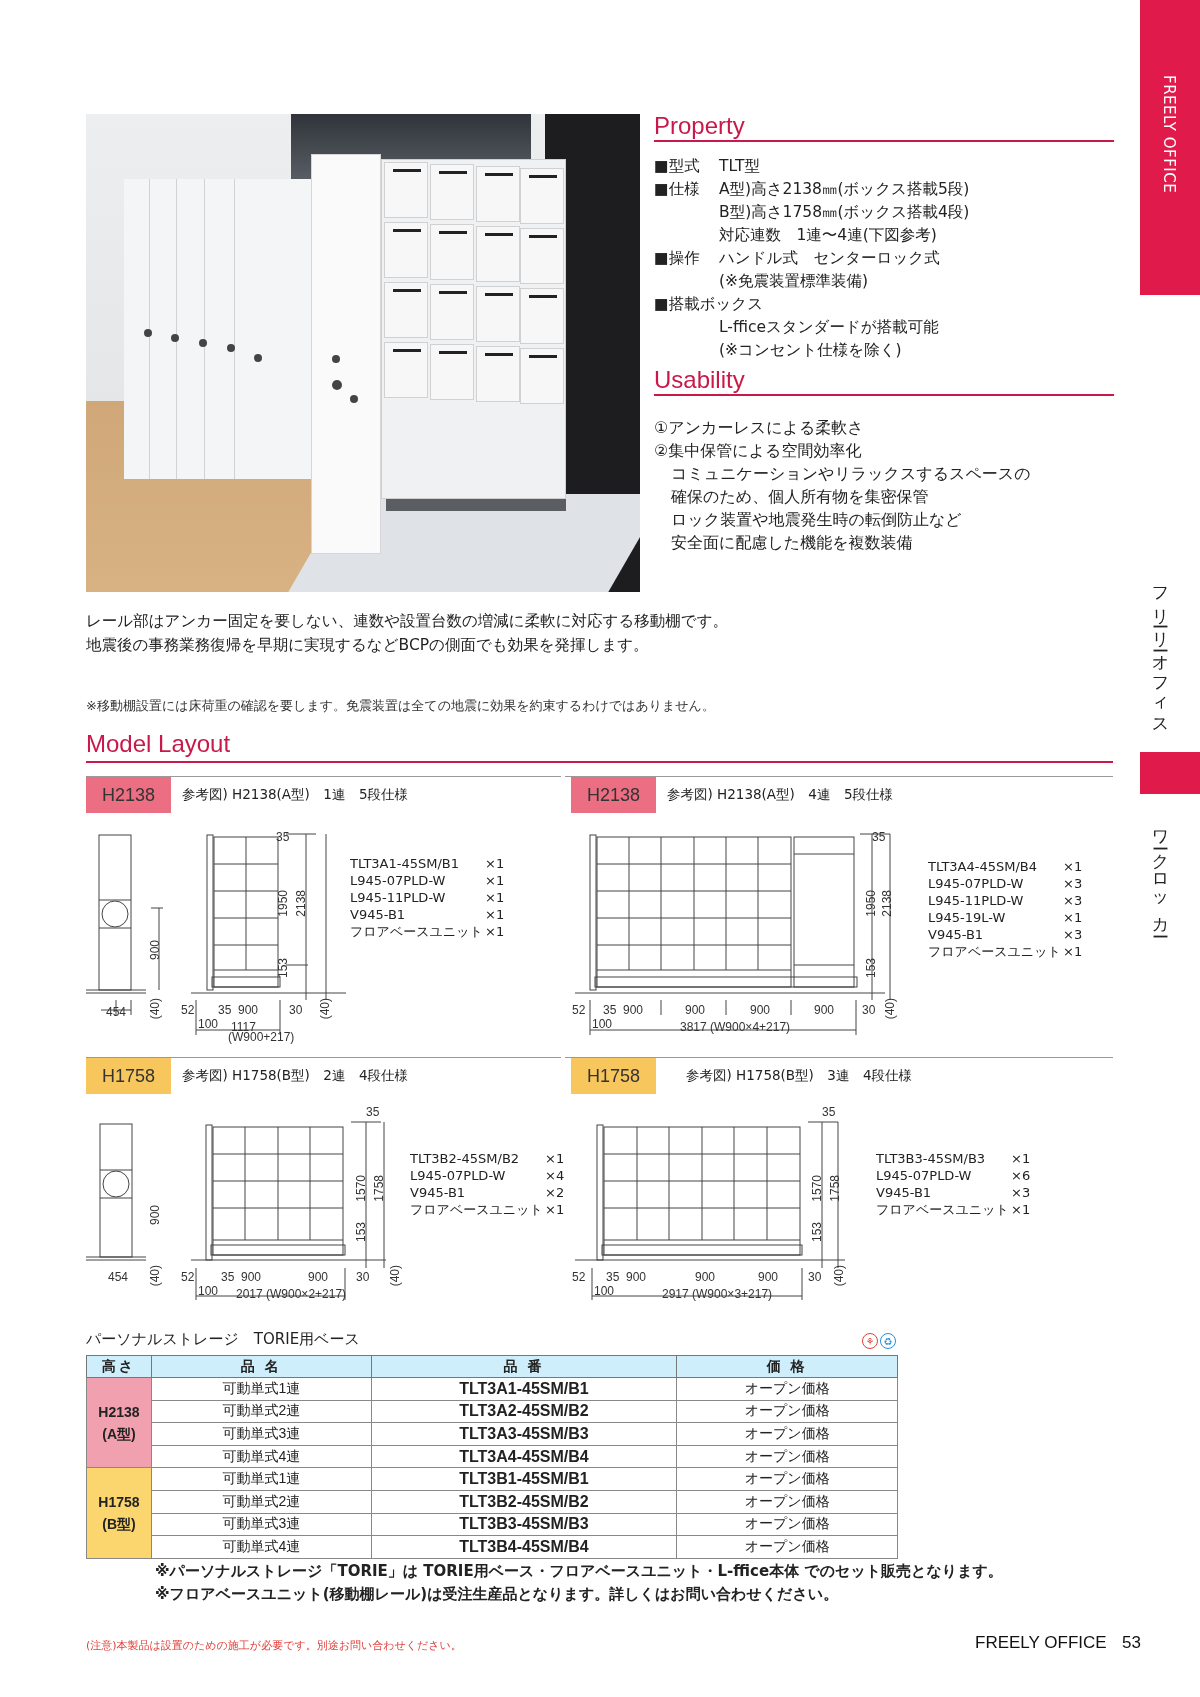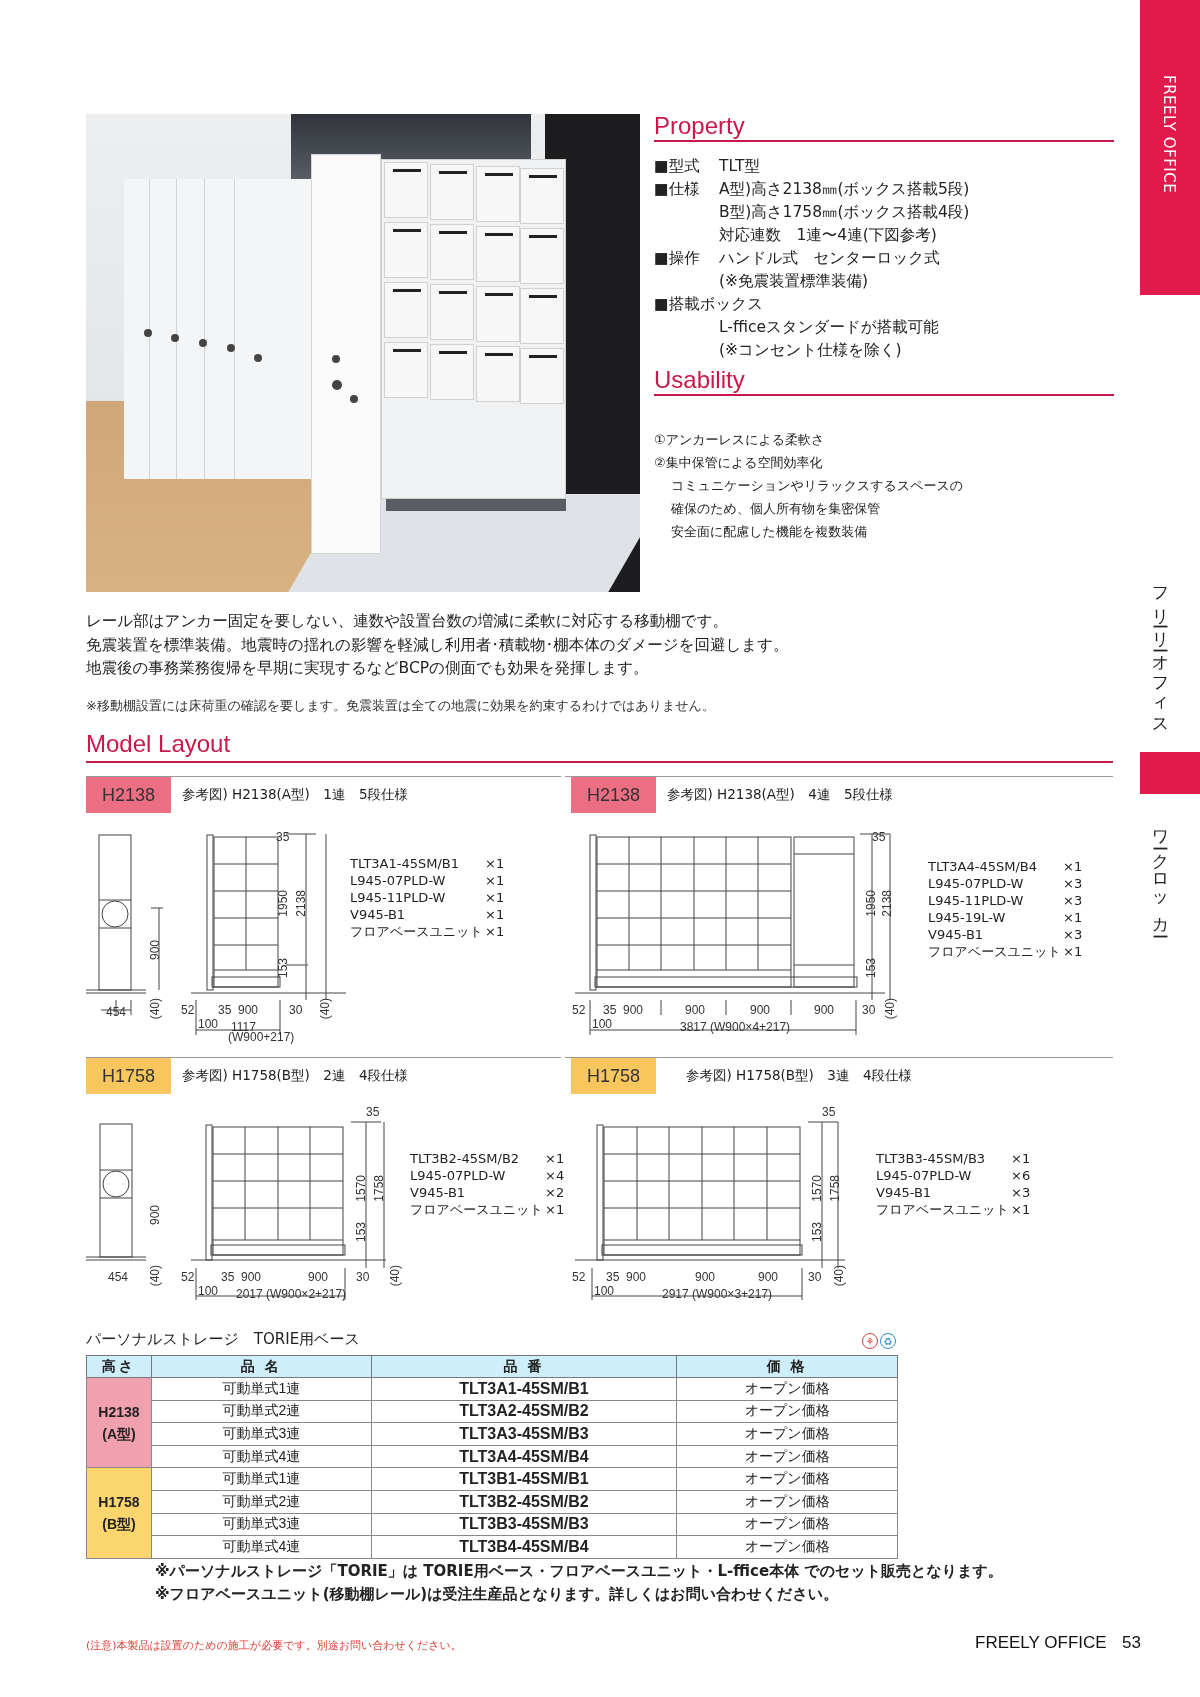--- a/index.html
+++ b/index.html
@@ -30,21 +30,21 @@
 
   
   .sec-title { font-family: "Liberation Sans", sans-serif; color:#c8194a; font-size: 24px; }
   .sec-rule { height: 2px; background:#c8194a; }
 
   .prop-list { left: 654px; top: 155px; font-size: 15.5px; line-height: 23px; color:#222; }
   .prop-row { display:flex; }
   .prop-key { width: 65px; white-space:nowrap; }
   .prop-val { white-space:nowrap; }
 
-  .usab-list { left: 654px; top: 428px; font-size: 13px; line-height: 23px; }
+  .usab-list { left: 654px; top: 416px; font-size: 16px; line-height: 23px; }
   .usab-list .sub { padding-left: 17px; }
 
   .desc { left: 86px; top: 610px; font-size: 15.5px; line-height: 23.5px; }
   .note { left: 86px; top: 697px; font-size: 13px; color:#333; }
 
   
   .ml-title-wrap { left: 86px; top: 730px; width: 1027px; }
 
   .badge { width: 85px; height: 36px; font-size: 18px; display:flex; align-items:center; justify-content:center; color:#333; font-family:"Liberation Sans", sans-serif; }
   .badge.pink { background:#ec6e83; }
@@ -177,26 +177,26 @@
 
 <div class="abs" style="left:654px;top:366px;width:460px;">
   <div class="sec-title">Usability</div>
   <div class="sec-rule"></div>
 </div>
 <div class="abs usab-list">
   <div>①アンカーレスによる柔軟さ</div>
   <div>②集中保管による空間効率化</div>
   <div class="sub">コミュニケーションやリラックスするスペースの</div>
   <div class="sub">確保のため、個人所有物を集密保管</div>
+  <div class="sub">ロック装置や地震発生時の転倒防止など</div>
   <div class="sub">安全面に配慮した機能を複数装備</div>
 </div>
 
 <div class="abs desc">
   <div>レール部はアンカー固定を要しない、連数や設置台数の増減に柔軟に対応する移動棚です。</div>
-  <div>免震装置を標準装備。地震時の揺れの影響を軽減し利用者･積載物･棚本体のダメージを回避します。</div>
   <div>地震後の事務業務復帰を早期に実現するなどBCPの側面でも効果を発揮します。</div>
 </div>
 <div class="abs note">※移動棚設置には床荷重の確認を要します。免震装置は全ての地震に効果を約束するわけではありません。</div>
 
 <div class="abs ml-title-wrap">
   <div class="sec-title" style="font-size:24px">Model Layout</div>
   <div class="sec-rule" style="margin-top:3px"></div>
 </div>
 
 <div class="abs hline" style="left:86px;top:776px;width:475px;"></div>

